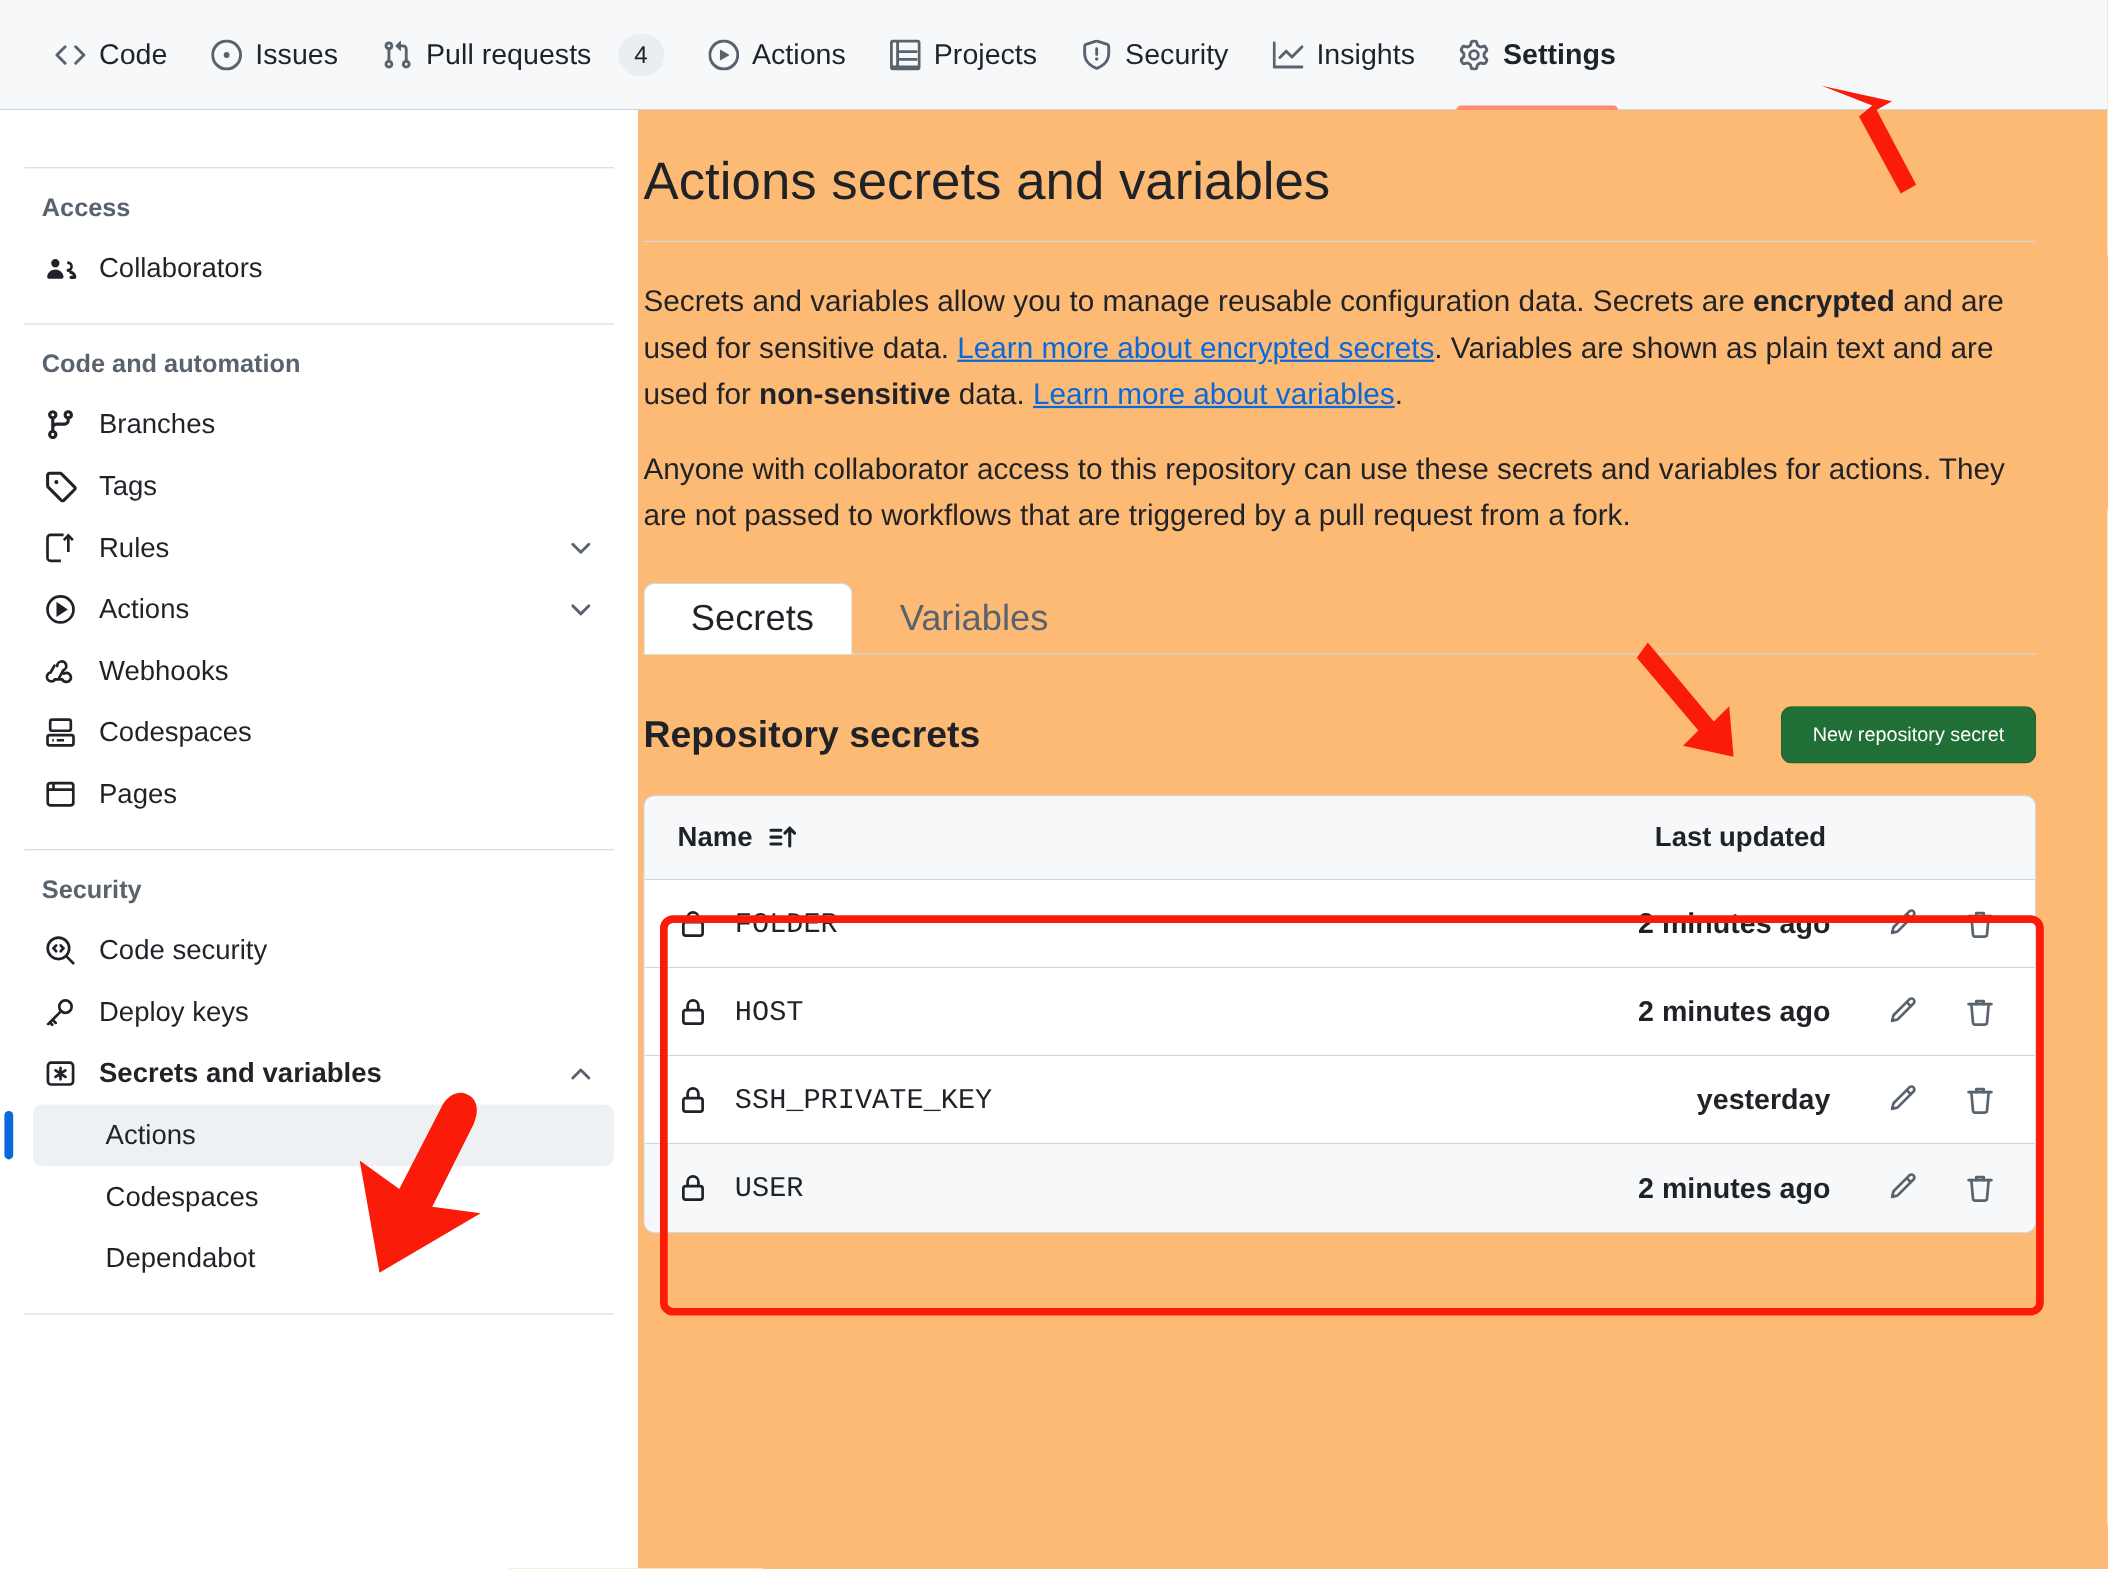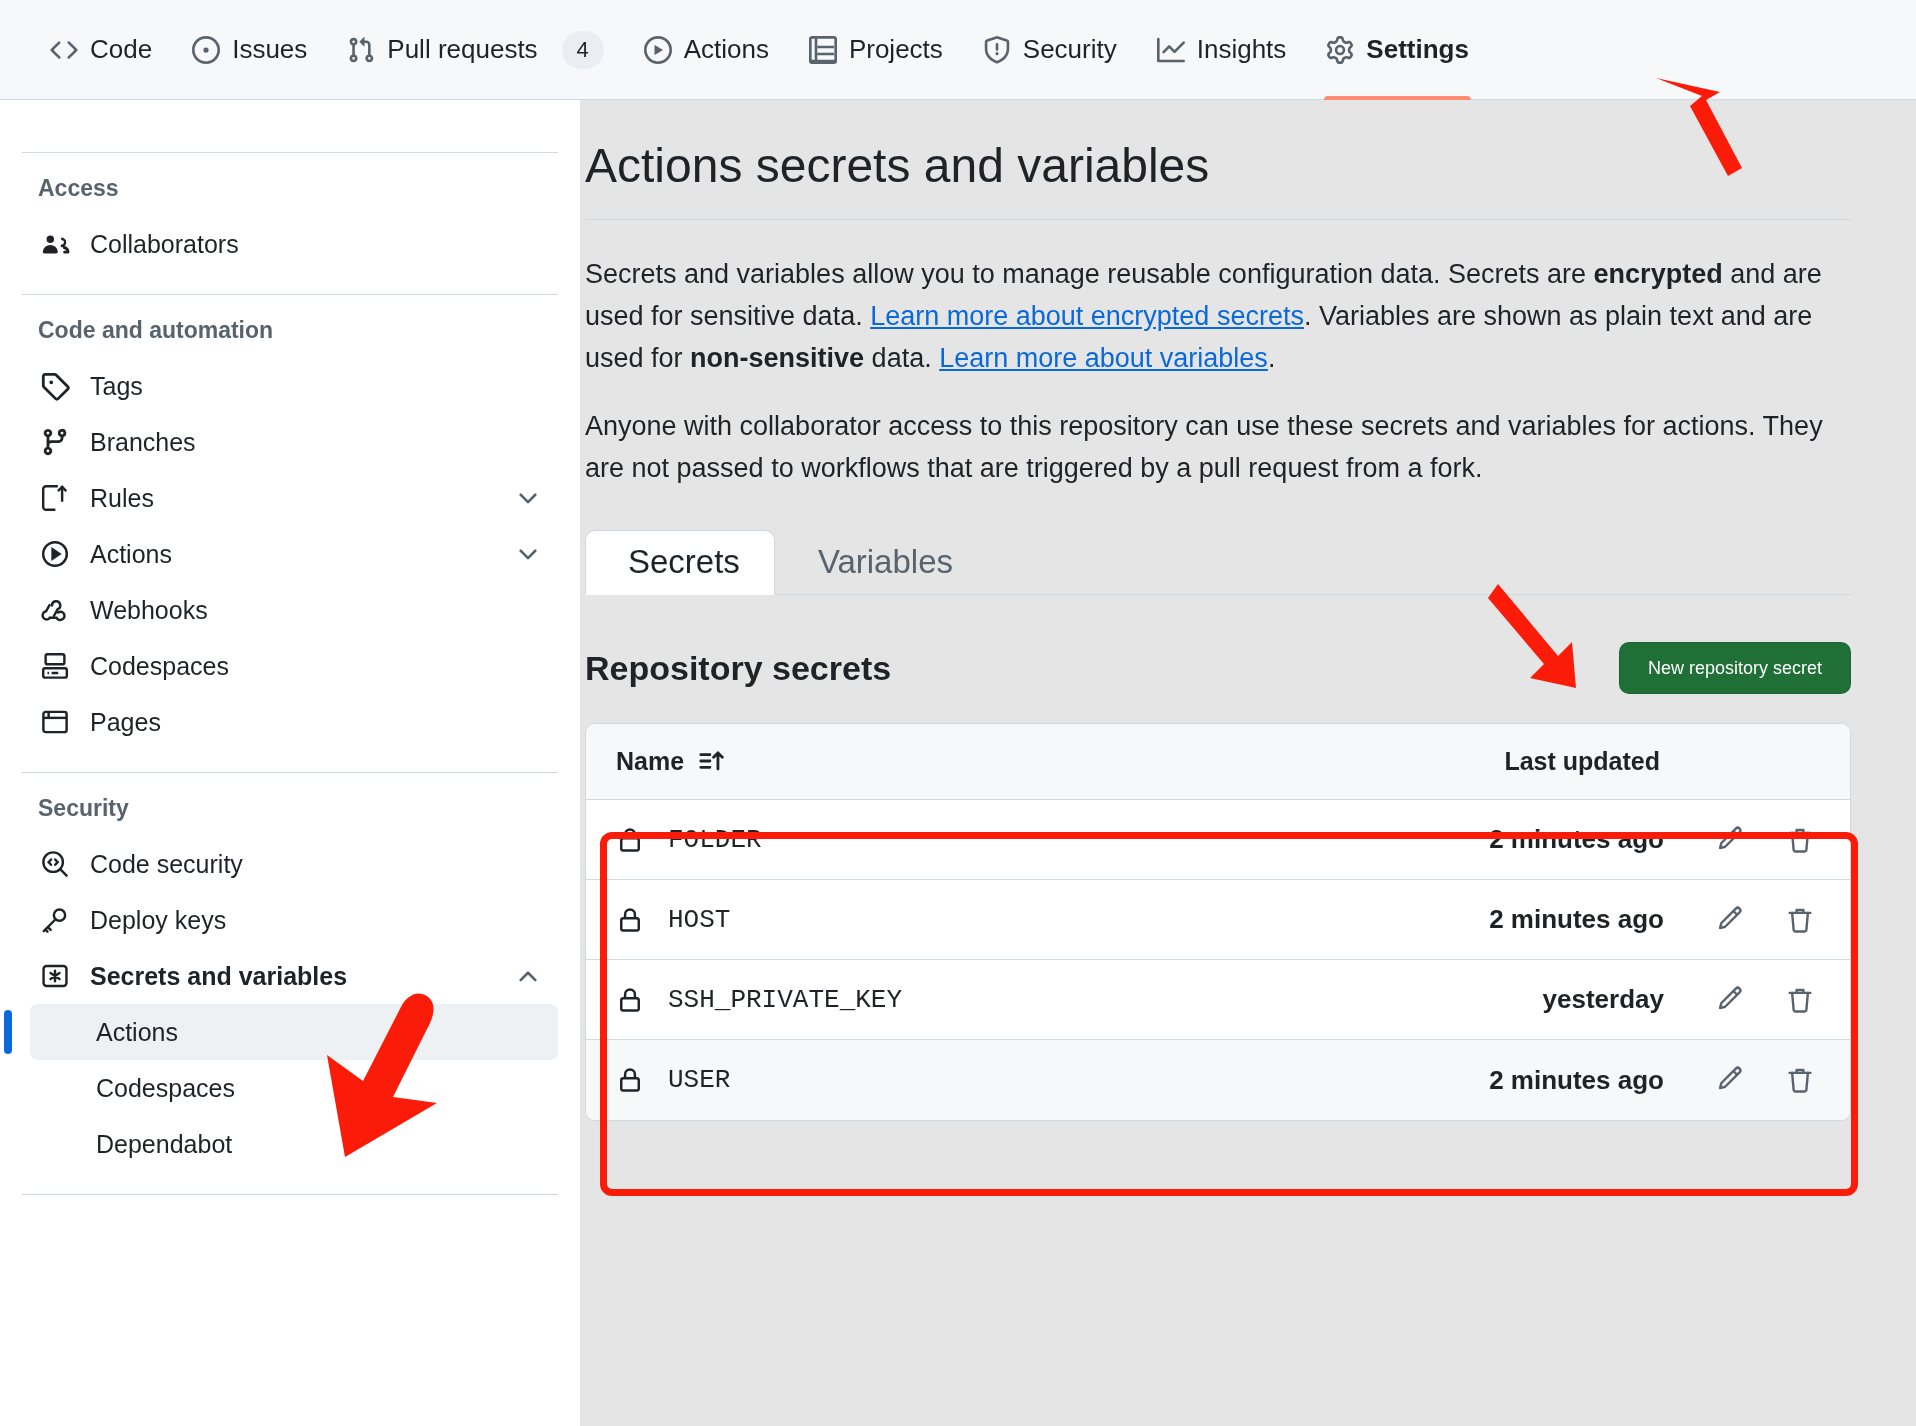--- a/index.html
+++ b/index.html
@@ -4,21 +4,21 @@
 <style>
   * { box-sizing: border-box; }
   html, body {
     margin: 0; padding: 0;
     width: 1916px; height: 1426px;
     background: #ffffff;
     font-family: "Liberation Sans", sans-serif;
     color: #1f2328;
     overflow: hidden;
   }
-  #root { position: relative; width: 1916px; height: 1426px; background: #e5e5e5; }
+  #root { position: relative; width: 1916px; height: 1426px; background: #fdba74; }
 
   
   .repo-nav {
     position: absolute; left: 0; top: 0;
     width: 1916px; height: 100px;
     background: #f6f8fa;
     border-bottom: 1px solid #d1d9e0;
     display: flex; align-items: center;
     padding-left: 30px;
   }
@@ -338,33 +338,33 @@
       <span>Collaborators</span>
     </div>
 
     <div class="side-sep"></div>
 
     <div class="side-head">Code and automation</div>
 
     <div class="side-link">
       <span class="s-ico">
         <svg viewBox="0 0 16 16" fill="currentColor">
+            <path d="M9.5 3.25a2.25 2.25 0 1 1 3 2.122V6A2.5 2.5 0 0 1 10 8.5H6a1 1 0 0 0-1 1v1.128a2.251 2.251 0 1 1-1.5 0V5.372a2.25 2.25 0 1 1 1.5 0v1.836A2.5 2.5 0 0 1 6 7h4a1 1 0 0 0 1-1v-.628A2.25 2.25 0 0 1 9.5 3.25Zm-6 0a.75.75 0 1 0 1.5 0 .75.75 0 0 0-1.5 0Zm8.25-.75a.75.75 0 1 0 0 1.5.75.75 0 0 0 0-1.5ZM4.25 12a.75.75 0 1 0 0 1.5.75.75 0 0 0 0-1.5Z"></path>
+          </svg>
+      </span>
+      <span>Branches</span>
+    </div>
+
+    <div class="side-link">
+      <span class="s-ico">
+        <svg viewBox="0 0 16 16" fill="currentColor">
             <path d="M1 7.775V2.75C1 1.784 1.784 1 2.75 1h5.025c.464 0 .91.184 1.238.513l6.25 6.25a1.75 1.75 0 0 1 0 2.474l-5.026 5.026a1.75 1.75 0 0 1-2.474 0l-6.25-6.25A1.75 1.75 0 0 1 1 7.775Zm1.5 0c0 .066.026.13.073.177l6.25 6.25a.25.25 0 0 0 .354 0l5.025-5.025a.25.25 0 0 0 0-.354l-6.25-6.25a.25.25 0 0 0-.177-.073H2.75a.25.25 0 0 0-.25.25ZM6 5a1 1 0 1 1 0 2 1 1 0 0 1 0-2Z"></path>
           </svg>
       </span>
       <span>Tags</span>
-    </div>
-
-    <div class="side-link">
-      <span class="s-ico">
-        <svg viewBox="0 0 16 16" fill="currentColor">
-            <path d="M9.5 3.25a2.25 2.25 0 1 1 3 2.122V6A2.5 2.5 0 0 1 10 8.5H6a1 1 0 0 0-1 1v1.128a2.251 2.251 0 1 1-1.5 0V5.372a2.25 2.25 0 1 1 1.5 0v1.836A2.5 2.5 0 0 1 6 7h4a1 1 0 0 0 1-1v-.628A2.25 2.25 0 0 1 9.5 3.25Zm-6 0a.75.75 0 1 0 1.5 0 .75.75 0 0 0-1.5 0Zm8.25-.75a.75.75 0 1 0 0 1.5.75.75 0 0 0 0-1.5ZM4.25 12a.75.75 0 1 0 0 1.5.75.75 0 0 0 0-1.5Z"></path>
-          </svg>
-      </span>
-      <span>Branches</span>
     </div>
 
     <div class="side-link">
       <span class="s-ico">
         <svg viewBox="0 0 16 16" fill="none" stroke="currentColor" stroke-width="1.3">
             <path d="M9.5 1.7H3.2a1.5 1.5 0 0 0-1.5 1.5v9.6a1.5 1.5 0 0 0 1.5 1.5h5"></path>
             <path d="M11.8 2v8"></path>
             <path d="M9.6 4.3 11.8 2 14 4.3"></path>
           </svg>
       </span>

